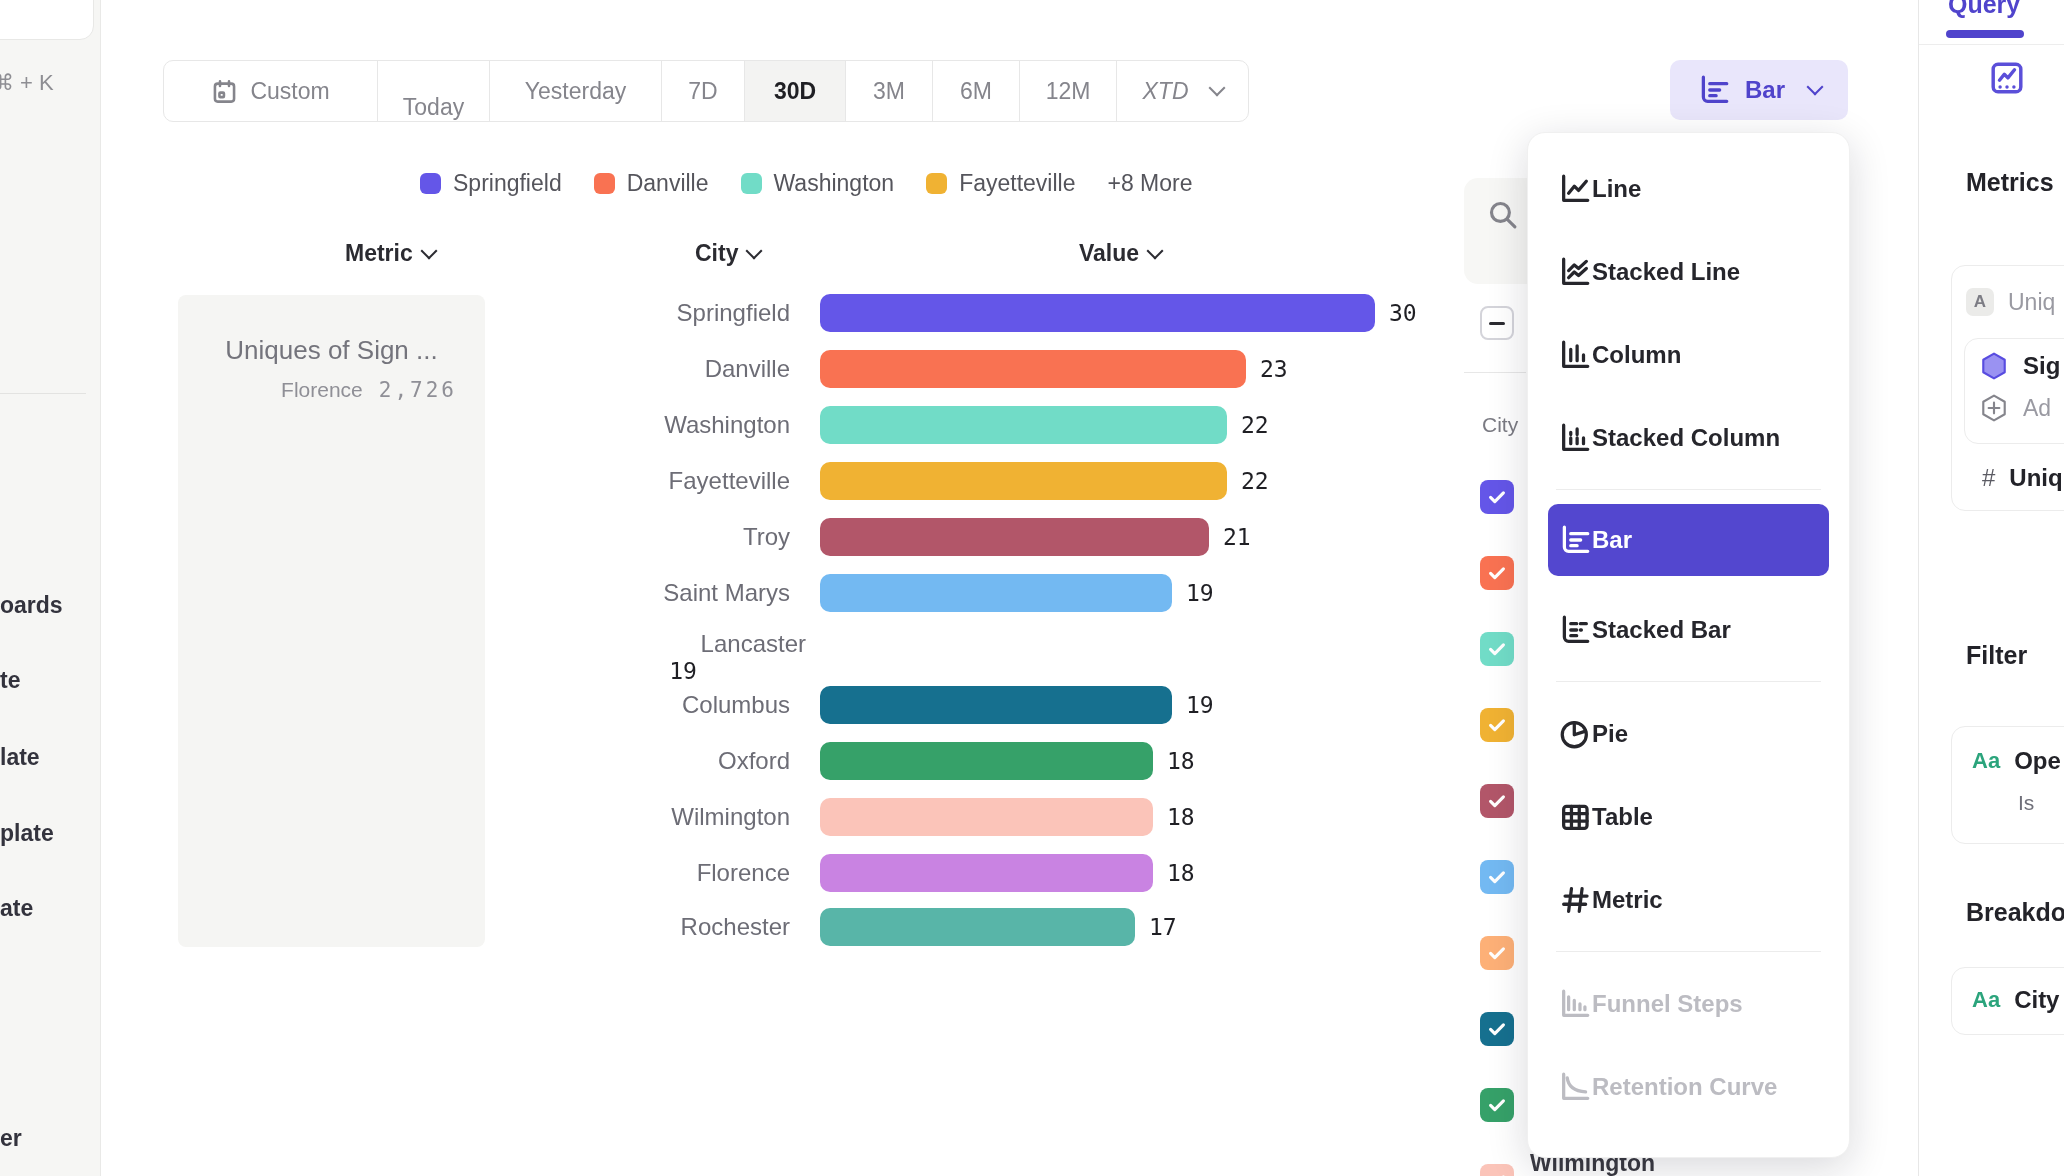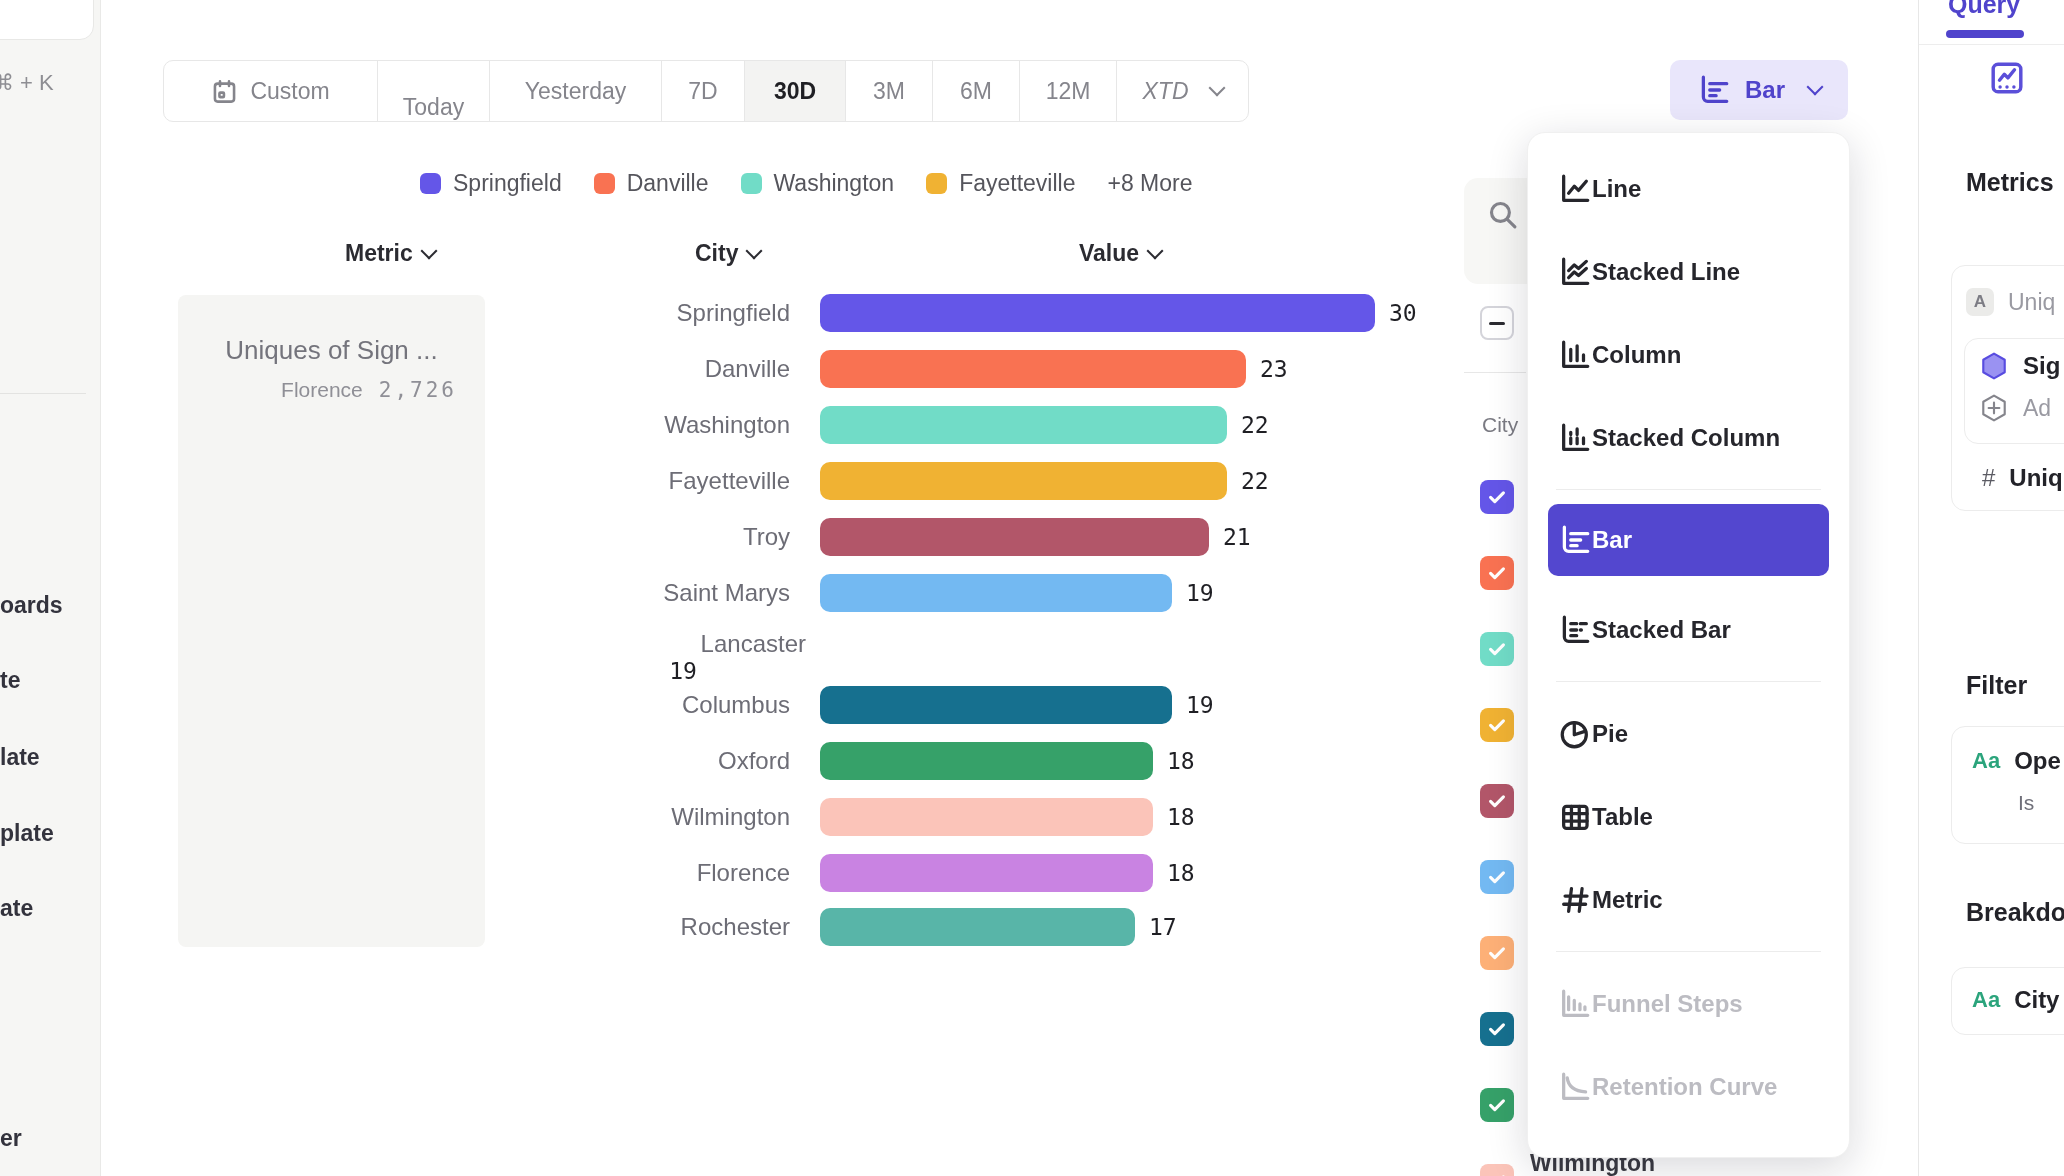--- a/index.html
+++ b/index.html
@@ -494,21 +494,21 @@
             </span>
           <span class="qmuted">Ad</span>
         </div>
       </div>
       <div class="qrow" style="margin:16px 0 0 30px;position:absolute;top:182px;left:0">
         <span class="hash">#</span>
         <span class="qbold" style="font-weight:600">Uniqu</span>
       </div>
     </div>
 
-    <div class="qheading" style="top:671px">Filter</div>
+    <div class="qheading" style="top:641px">Filter</div>
 
     <div class="qcard" style="top:726px;height:118px">
       <div class="qrow" style="margin:20px 0 0 20px">
         <span class="badge-aa">Aa</span>
         <span class="qbold">Ope</span>
       </div>
       <div class="qrow" style="margin:16px 0 0 66px;gap:30px">
         <span class="qop">Is</span>
 
       </div>

